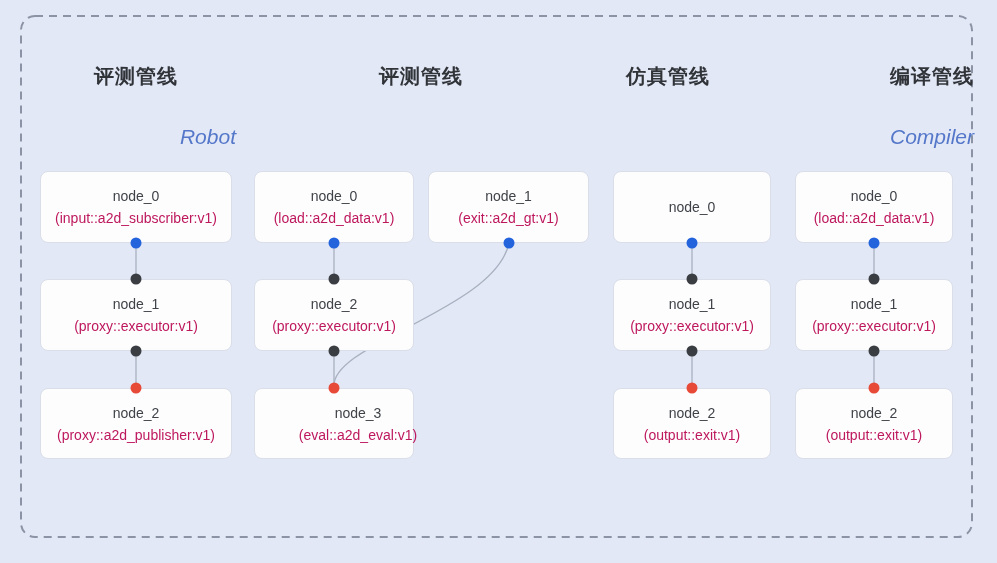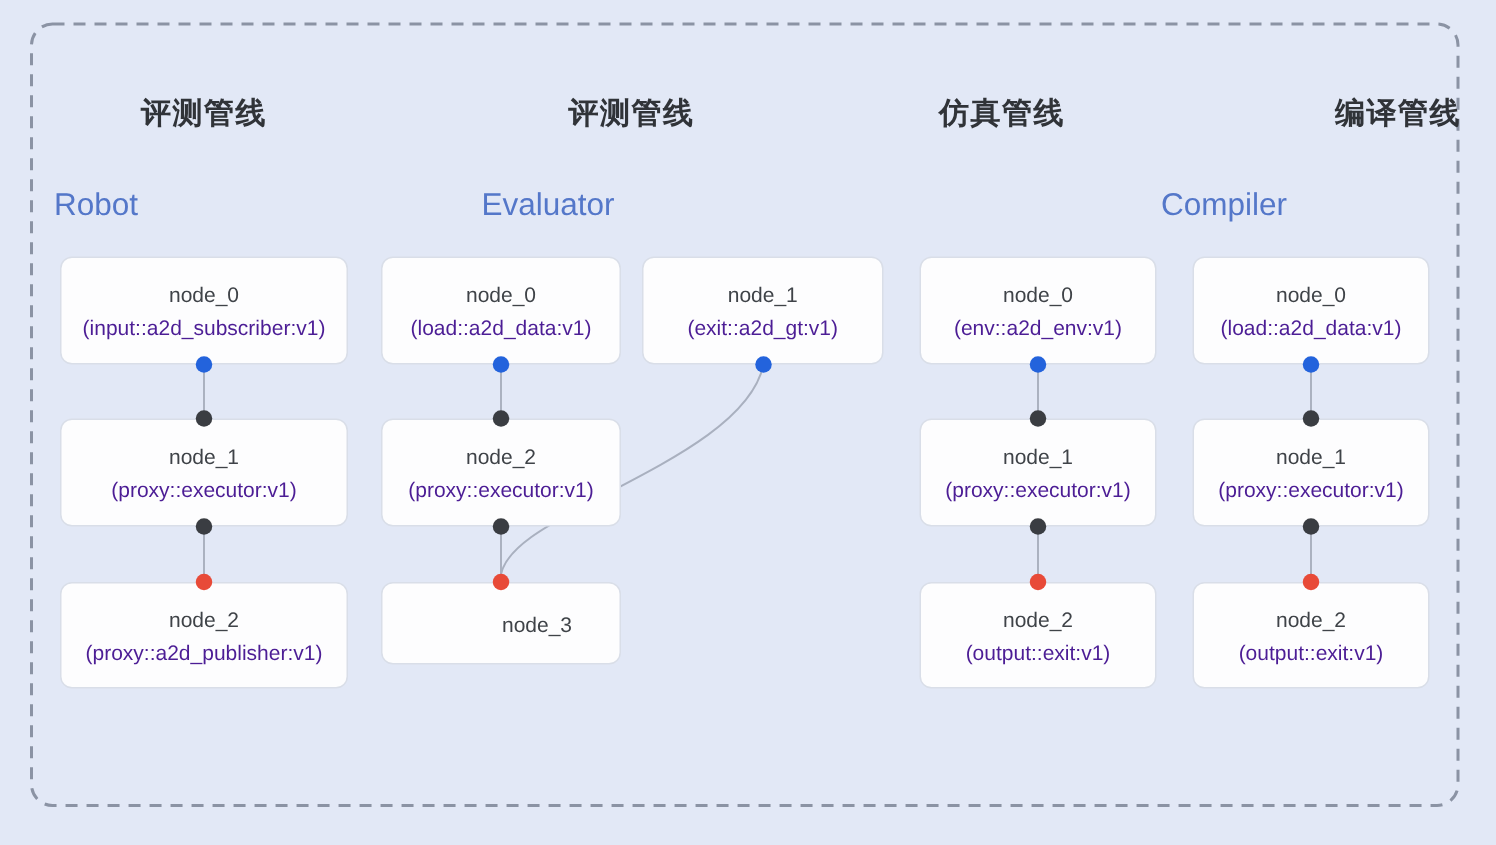--- a/index.html
+++ b/index.html
@@ -33,25 +33,26 @@
     text-align:center;
     font-size:20px;
     font-weight:700;
     color:#303338;
     line-height:26px;
     letter-spacing:1px;
   }
   .title-en{
     position:absolute;
     width:200px;
-    text-align:left;
+    text-align:right;
     font-size:21px;
     font-weight:400;
     color:#5477c9;
     line-height:26px;
+    font-style:italic;
   }
   .node-box{
     position:absolute;
     box-sizing:border-box;
     background:#fdfdfe;
     border:1px solid #d9dee8;
     border-radius:8px;
     display:flex;
     flex-direction:column;
     align-items:center;
@@ -59,21 +60,21 @@
     text-align:center;
   }
   .node-name{
     font-size:14px;
     line-height:22px;
     color:#3f4348;
   }
   .node-type{
     font-size:14px;
     line-height:22px;
-    color:#4c1d95;
+    color:#be185d;
     white-space:nowrap;
   }
 </style>
 </head>
 <body>
 
 <div class="stage">
 
   <svg class="layer edges" width="997" height="563" viewBox="0 0 997 563">
     <rect class="dashed-frame" x="21" y="16" width="951" height="521" rx="14" stroke="#8b93a4"></rect>
@@ -91,21 +92,20 @@
     <line class="edge" x1="874" y1="243" x2="874" y2="279"></line>
     <line class="edge" x1="874" y1="351" x2="874" y2="388"></line>
   </svg>
 
   <div class="title-zh" style="left:36px;top:63px;">评测管线</div>
   <div class="title-zh" style="left:321px;top:63px;">评测管线</div>
   <div class="title-zh" style="left:568px;top:63px;">仿真管线</div>
   <div class="title-zh" style="left:774px;top:63px;text-align:right;">编译管线</div>
 
   <div class="title-en" style="left:36px;top:124px;">Robot</div>
-  <div class="title-en" style="left:321px;top:124px;">Evaluator</div>
   <div class="title-en" style="left:774px;top:124px;">Compiler</div>
 
   <div class="node-box" style="left:40px;top:171px;width:192px;height:72px;">
     <div class="node-name">node_0</div>
     <div class="node-type">(input::a2d_subscriber:v1)</div>
   </div>
   <div class="node-box" style="left:40px;top:279px;width:192px;height:72px;">
     <div class="node-name">node_1</div>
     <div class="node-type">(proxy::executor:v1)</div>
   </div>
@@ -119,27 +119,27 @@
     <div class="node-type">(load::a2d_data:v1)</div>
   </div>
   <div class="node-box" style="left:428px;top:171px;width:161px;height:72px;">
     <div class="node-name">node_1</div>
     <div class="node-type">(exit::a2d_gt:v1)</div>
   </div>
   <div class="node-box" style="left:254px;top:279px;width:160px;height:72px;">
     <div class="node-name">node_2</div>
     <div class="node-type">(proxy::executor:v1)</div>
   </div>
-  <div class="node-box" style="left:254px;top:388px;width:160px;height:55px;padding-left:48px;">
+  <div class="node-box" style="left:254px;top:388px;width:160px;height:71px;padding-left:48px;">
     <div class="node-name">node_3</div>
+    <div class="node-type">(eval::a2d_eval:v1)</div>
   </div>
 
   <div class="node-box" style="left:613px;top:171px;width:158px;height:72px;">
     <div class="node-name">node_0</div>
-    <div class="node-type">(env::a2d_env:v1)</div>
   </div>
   <div class="node-box" style="left:613px;top:279px;width:158px;height:72px;">
     <div class="node-name">node_1</div>
     <div class="node-type">(proxy::executor:v1)</div>
   </div>
   <div class="node-box" style="left:613px;top:388px;width:158px;height:71px;">
     <div class="node-name">node_2</div>
     <div class="node-type">(output::exit:v1)</div>
   </div>
 

